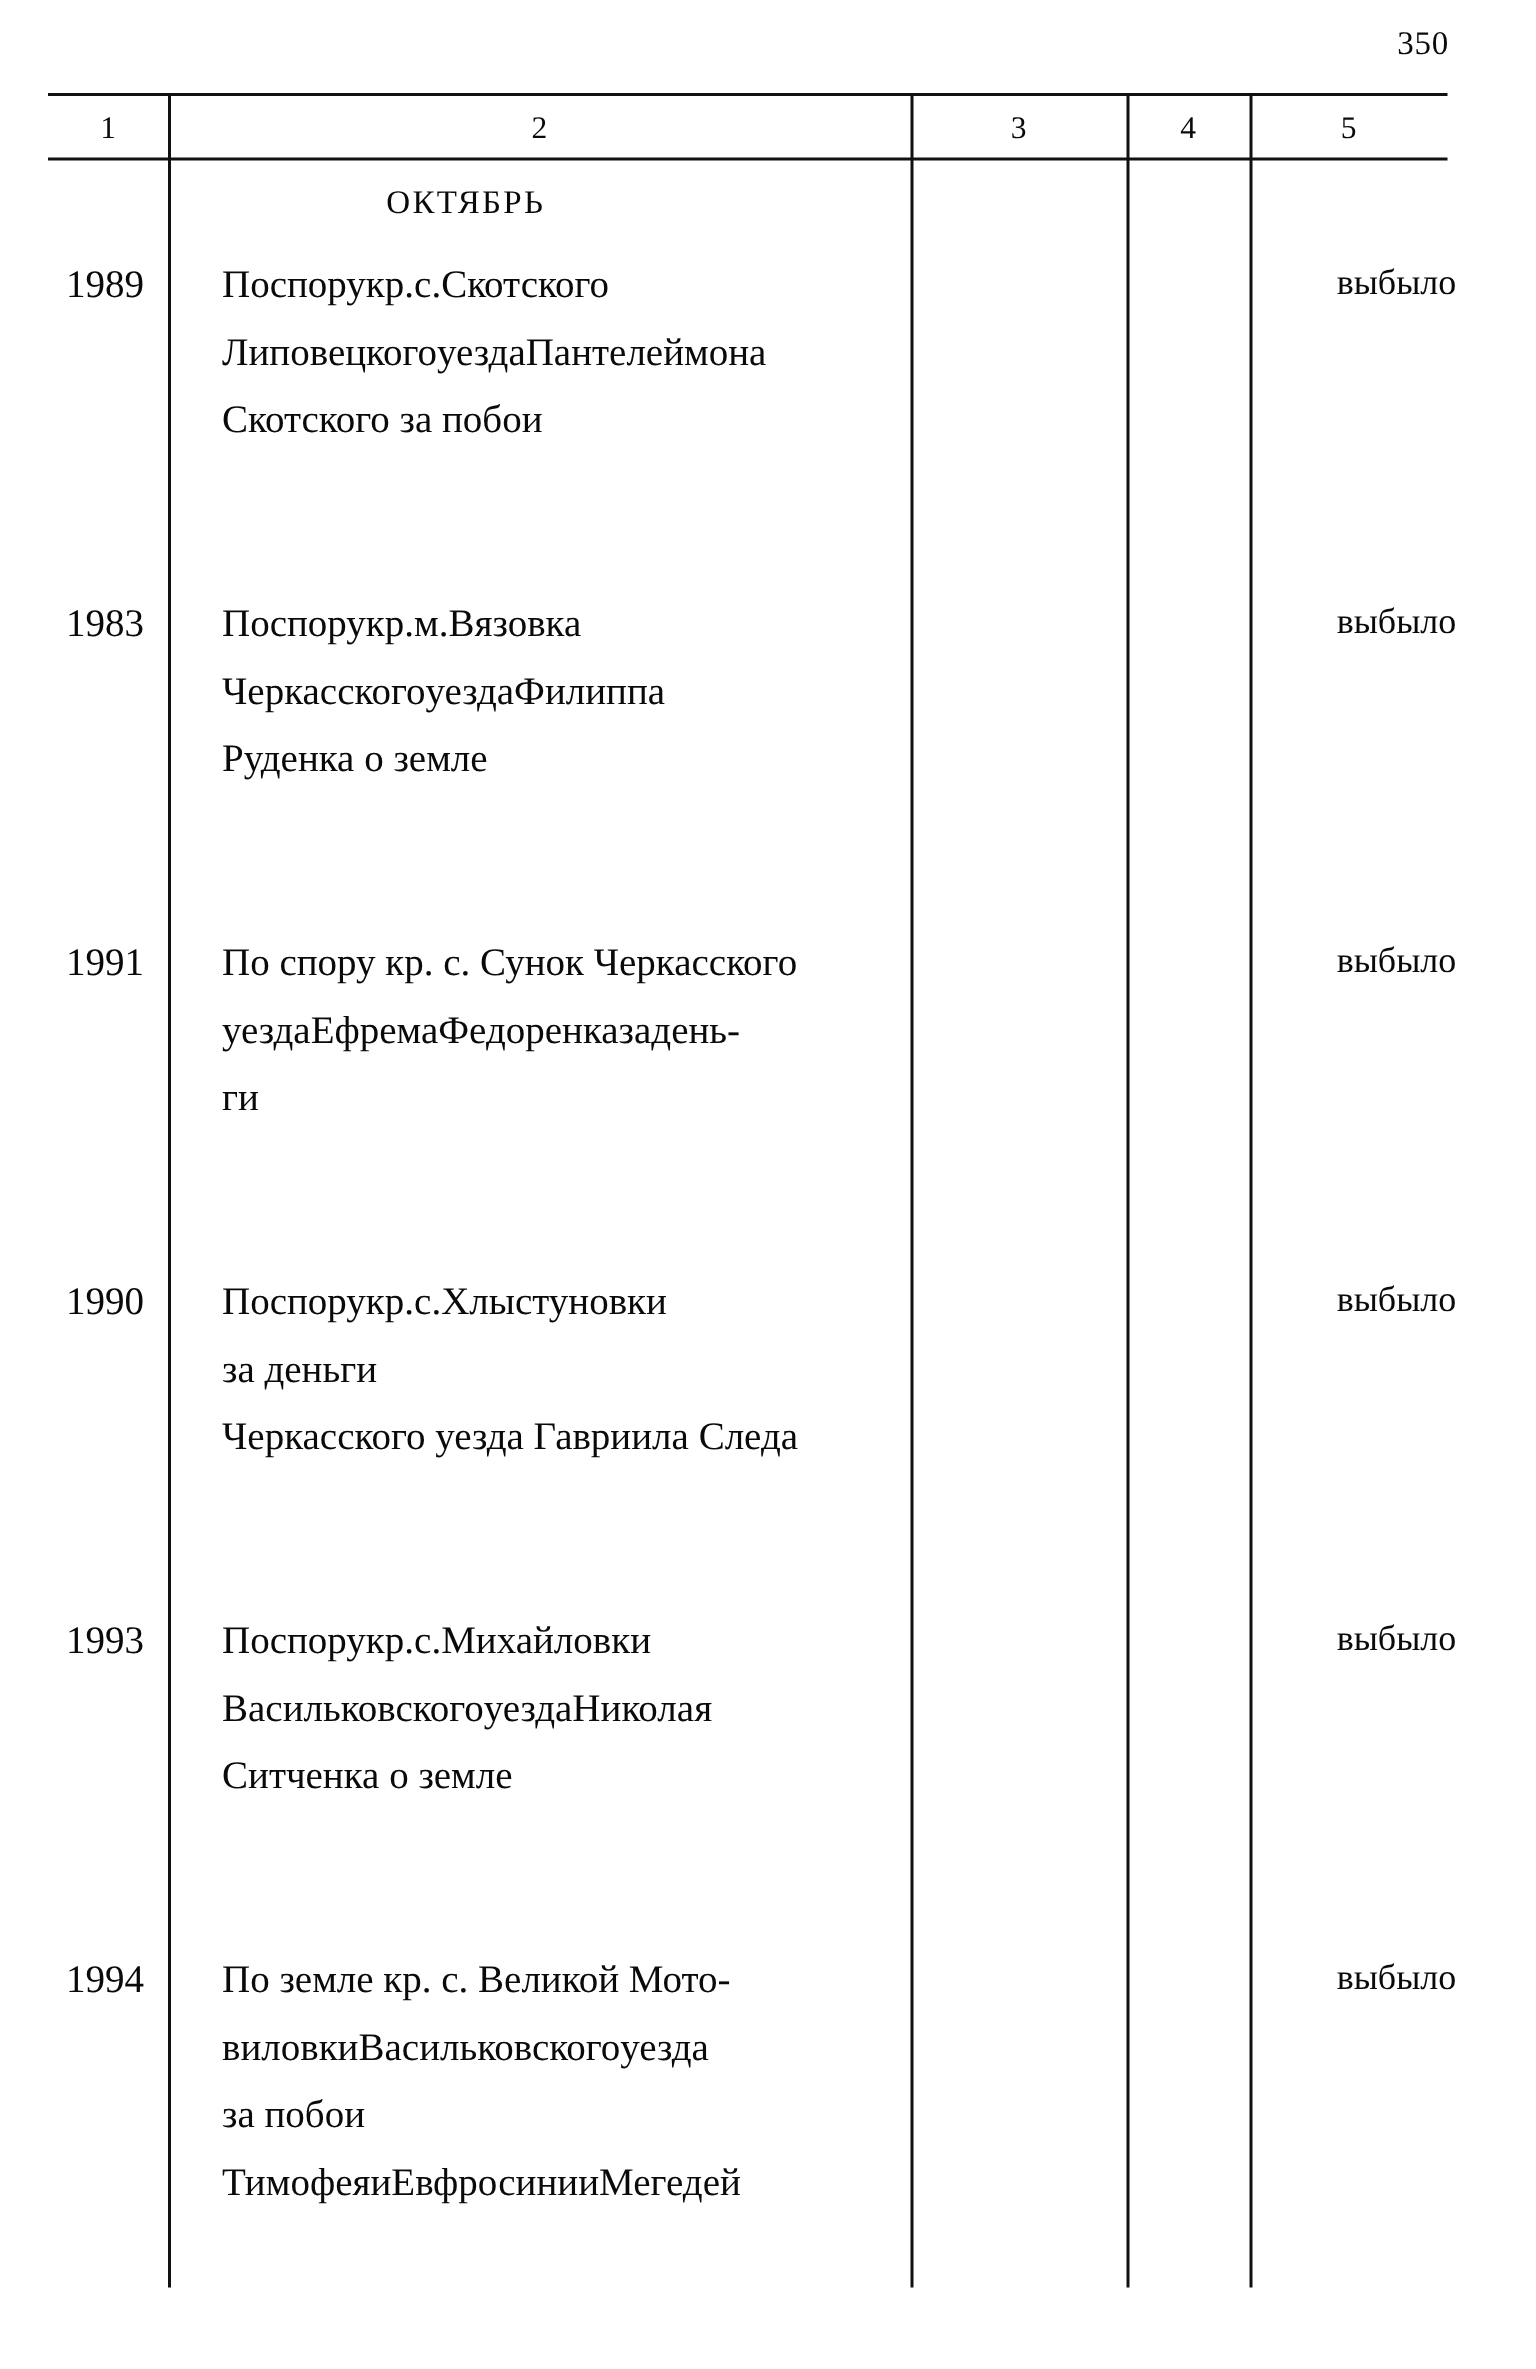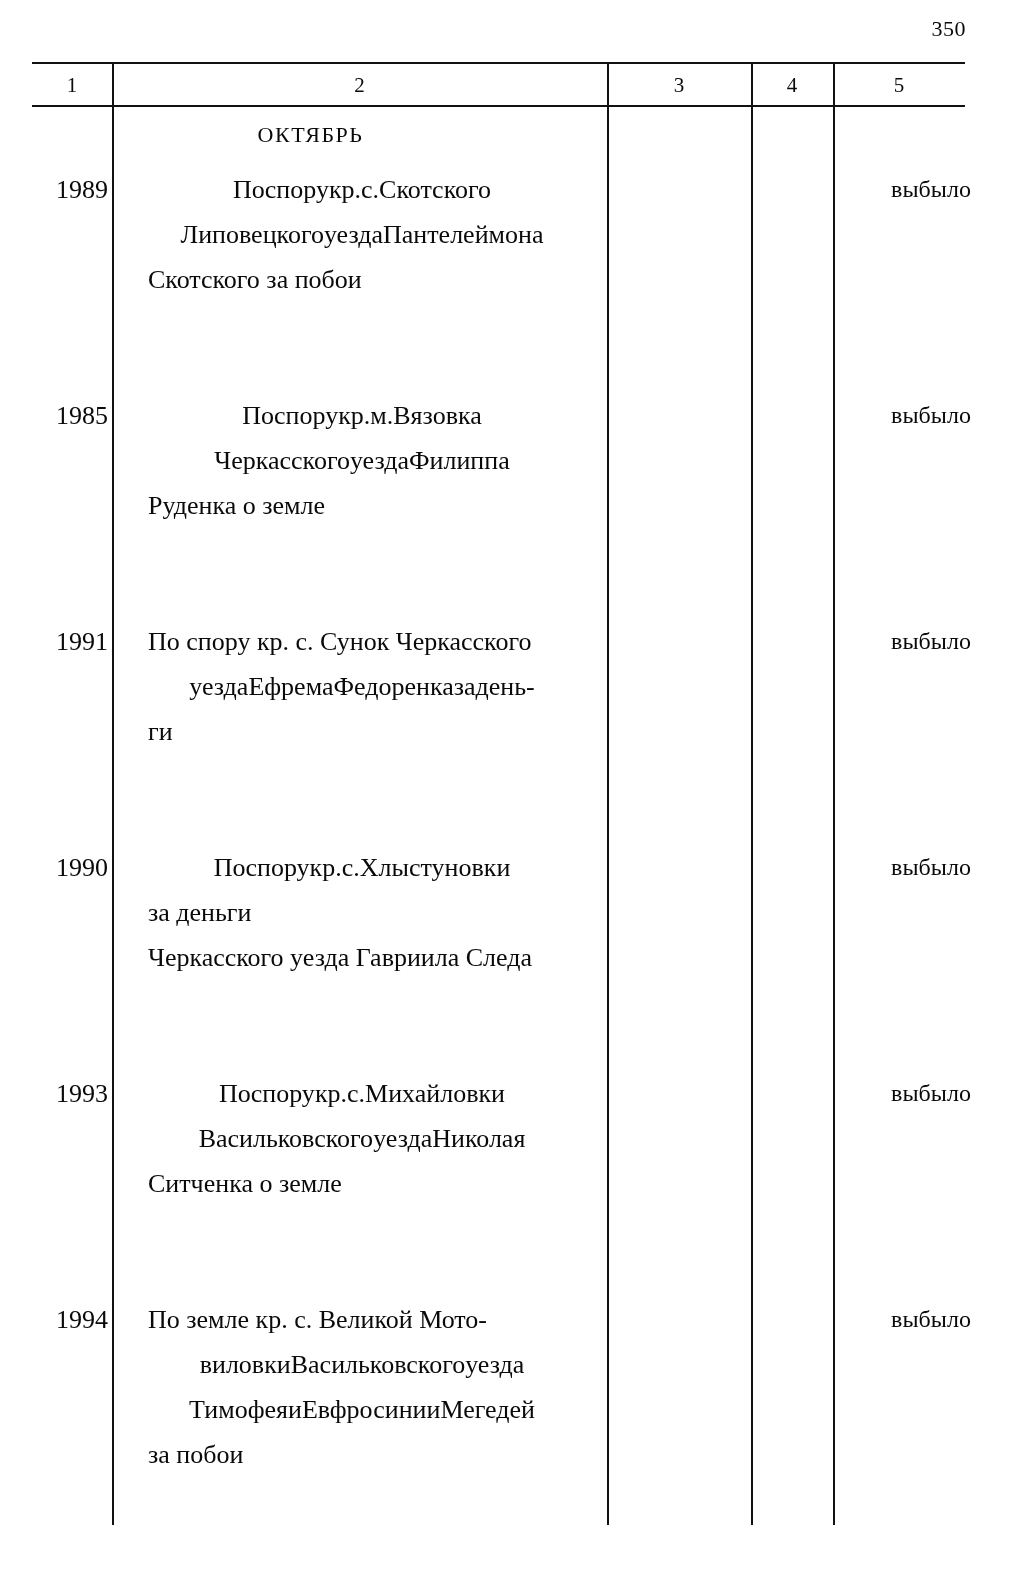--- a/index.html
+++ b/index.html
@@ -93,39 +93,39 @@
   .row {
     position: absolute;
     left: 0;
     width: 933px;
   }
 
   .cell-num {
     position: absolute;
     left: 0px;
     width: 76px;
-    text-align: right;
+    text-align: center;
     font-size: 26px;
     line-height: 45px;
   }
 
   .cell-desc {
     position: absolute;
     left: 116px;
     width: 428px;
     font-size: 26px;
     line-height: 45px;
   }
   .desc-line {
     display: block;
     white-space: nowrap;
   }
   .desc-line.justify {
     display: flex;
-    justify-content: center;
+    justify-content: flex-start;
   }
   .desc-line.justify > span { white-space: pre; }
 
   .cell-status {
     position: absolute;
     left: 801px;
     width: 132px;
     text-align: center;
     font-size: 24px;
     line-height: 45px;
@@ -171,21 +171,21 @@
           <span class="desc-line justify">
             <span>Липовецкого</span>
             <span>уезда</span>
             <span>Пантелеймона</span>
           </span>
           <span class="desc-line">Скотского за побои</span>
         </div>
         <div class="cell-status">выбыло</div>
       </div>
       <div class="row" style="top: 331px;">
-        <div class="cell-num">1985</div>
+        <div class="cell-num">1983</div>
         <div class="cell-desc">
           <span class="desc-line justify">
             <span>По</span>
             <span>спору</span>
             <span>кр.</span>
             <span>м.</span>
             <span>Вязовка</span>
           </span>
           <span class="desc-line justify">
             <span>Черкасского</span>
@@ -247,25 +247,25 @@
       </div>
       <div class="row" style="top: 1235px;">
         <div class="cell-num">1994</div>
         <div class="cell-desc">
           <span class="desc-line">По земле кр. с. Великой Мото-</span>
           <span class="desc-line justify">
             <span>виловки</span>
             <span>Васильковского</span>
             <span>уезда</span>
           </span>
+          <span class="desc-line">за побои</span>
           <span class="desc-line justify">
             <span>Тимофея</span>
             <span>и</span>
             <span>Евфросинии</span>
             <span>Мегедей</span>
           </span>
-          <span class="desc-line">за побои</span>
         </div>
         <div class="cell-status">выбыло</div>
       </div>
     </div>
 
 </div>
 
 </body></html>

